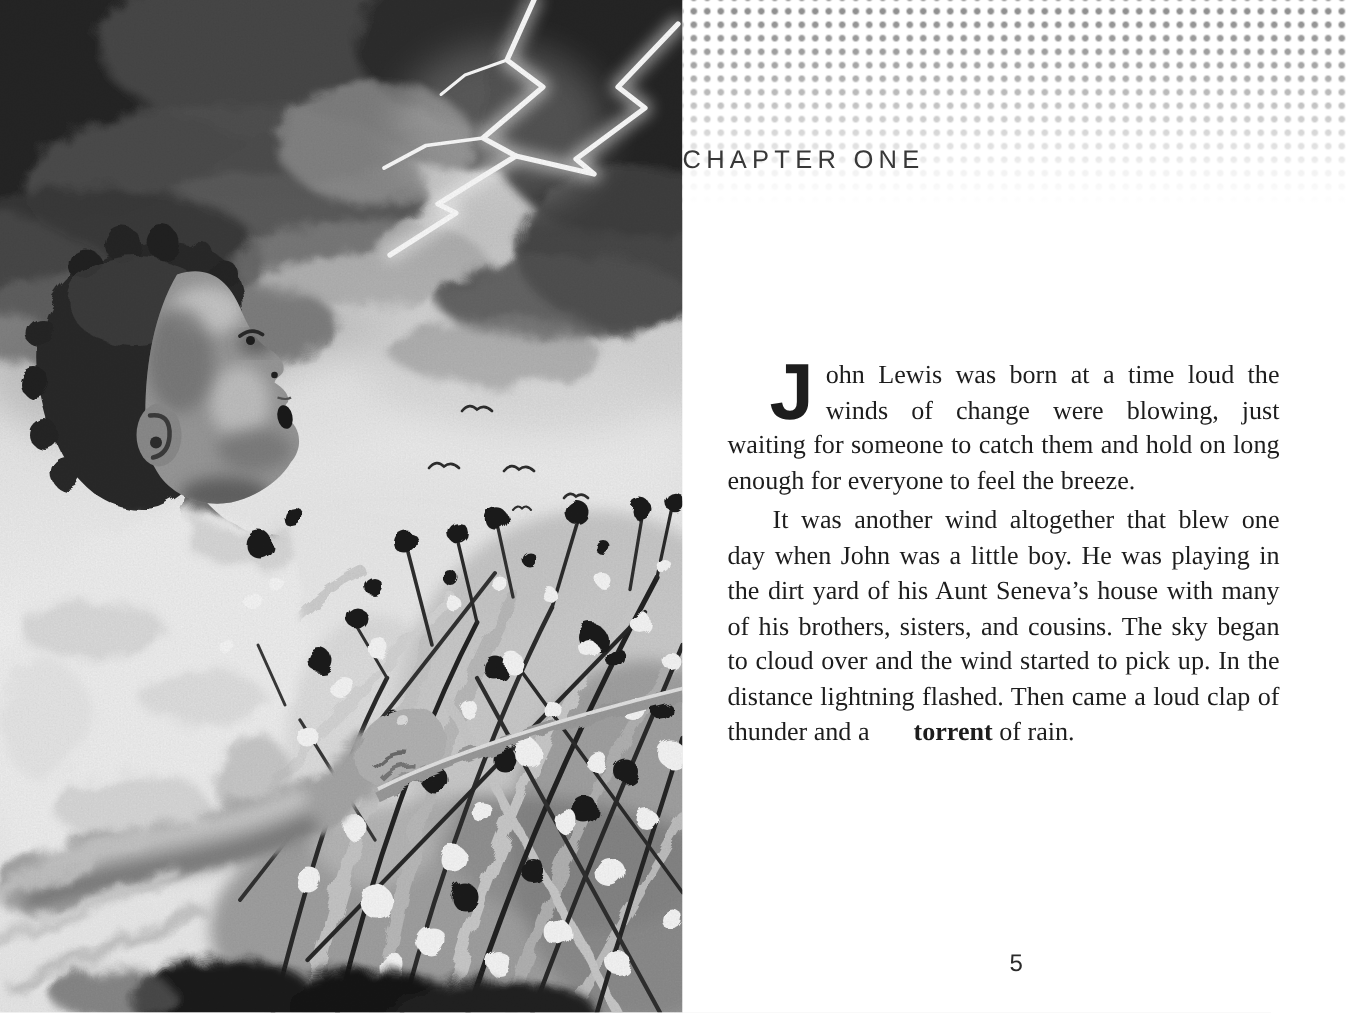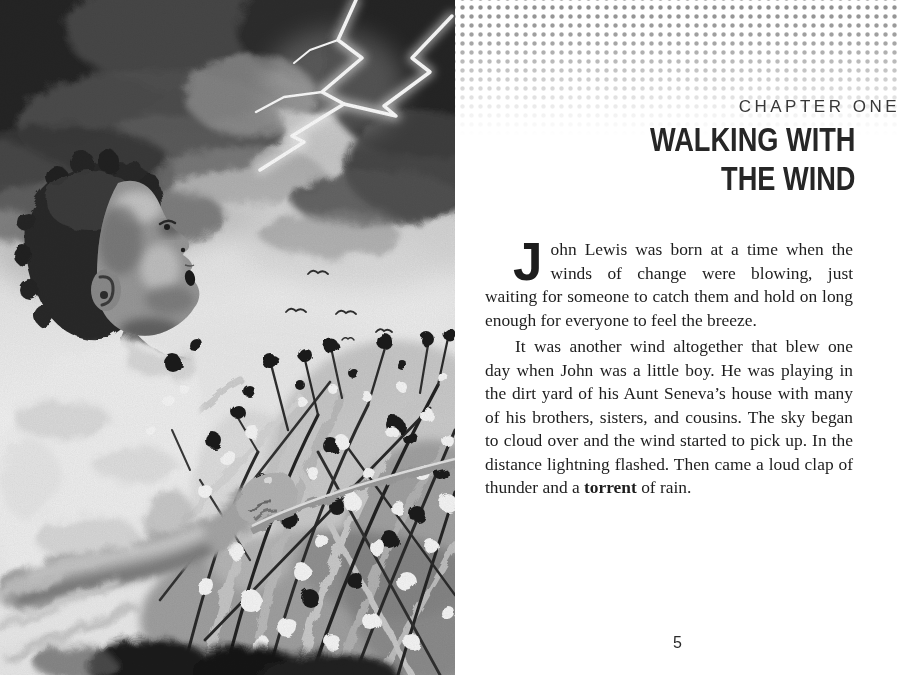--- a/index.html
+++ b/index.html
@@ -28,21 +28,21 @@
   .halftone::after {
     content:""; position:absolute; left:0; top:0; right:0; bottom:0;
     background: linear-gradient(to bottom,
       rgba(255,255,255,0) 0%,
       rgba(255,255,255,.18) 28%,
       rgba(255,255,255,.55) 55%,
       rgba(255,255,255,.88) 80%,
       #ffffff 97%);
   }
 
-  .heading { position:absolute; top:97px; left:0; right:0; text-align:right; }
+  .heading { position:absolute; top:97px; left:0; right:0; text-align:left; }
   .chapter-label {
     font-family:"Liberation Sans", sans-serif;
     font-size:17px; line-height:19px; letter-spacing:3.5px;
     color:#383838; font-weight:400;
   }
   .title {
     margin-top:4px;
     font-family:"Liberation Sans", sans-serif;
     font-weight:700; font-size:34px; line-height:39px;
     color:var(--heading,#262626);
@@ -51,21 +51,21 @@
 
   .body-copy {
     position:absolute; top:238px; left:30px; right:47px;
     font-size:17.4px; line-height:23.5px;
     color:var(--body,#1d1d1d);
     text-align:justify;
   }
   .para { margin:0; }
   .para + .para { margin-top:3px; }
   .para.indent { text-indent:30px; }
-  .para b { font-weight:700; }
+  .para b { font-weight:700;margin-left:25px; }
   .dropcap {
     float:left;
     font-family:"Liberation Sans", sans-serif;
     font-weight:700; font-size:53px; line-height:42px;
     margin:3px 8px 0 28px;
     color:var(--body,#1d1d1d);
   }
   .page-number {
     position:absolute; bottom:23px; left:0; right:0; text-align:center;
     font-family:"Liberation Sans", sans-serif;
@@ -343,26 +343,22 @@
 
       <rect width="455" height="675" filter="url(#grain)" opacity="0.6"></rect>
     </svg>
   </div>
 
   <div class="text-page">
     <div class="halftone"></div>
 
     <div class="heading">
       <div class="chapter-label">CHAPTER ONE</div>
-      <div class="title">
-        <span class="tline">WALKING WITH</span>
-        <span class="tline">THE WIND</span>
-      </div>
     </div>
 
     <div class="body-copy">
-        <p class="para first"><span class="dropcap">J</span><span>ohn Lewis was born at a time when the winds of change were blowing, just waiting for someone to catch them and hold on long enough for everyone to feel the breeze.</span></p>
+        <p class="para first"><span class="dropcap">J</span><span>ohn Lewis was born at a time loud the winds of change were blowing, just waiting for someone to catch them and hold on long enough for everyone to feel the breeze.</span></p>
         <p class="para indent"><span>It was another wind altogether that blew one day when John was a little boy. He was playing in the dirt yard of his Aunt Seneva’s house with many of his brothers, sisters, and cousins. The sky began to cloud over and the wind started to pick up. In the distance lightning flashed. Then came a loud clap of thunder and a </span><b>torrent</b><span> of rain.</span></p>
       </div>
 
     <div class="page-number">5</div>
   </div>
 </div>
 
 </body></html>

